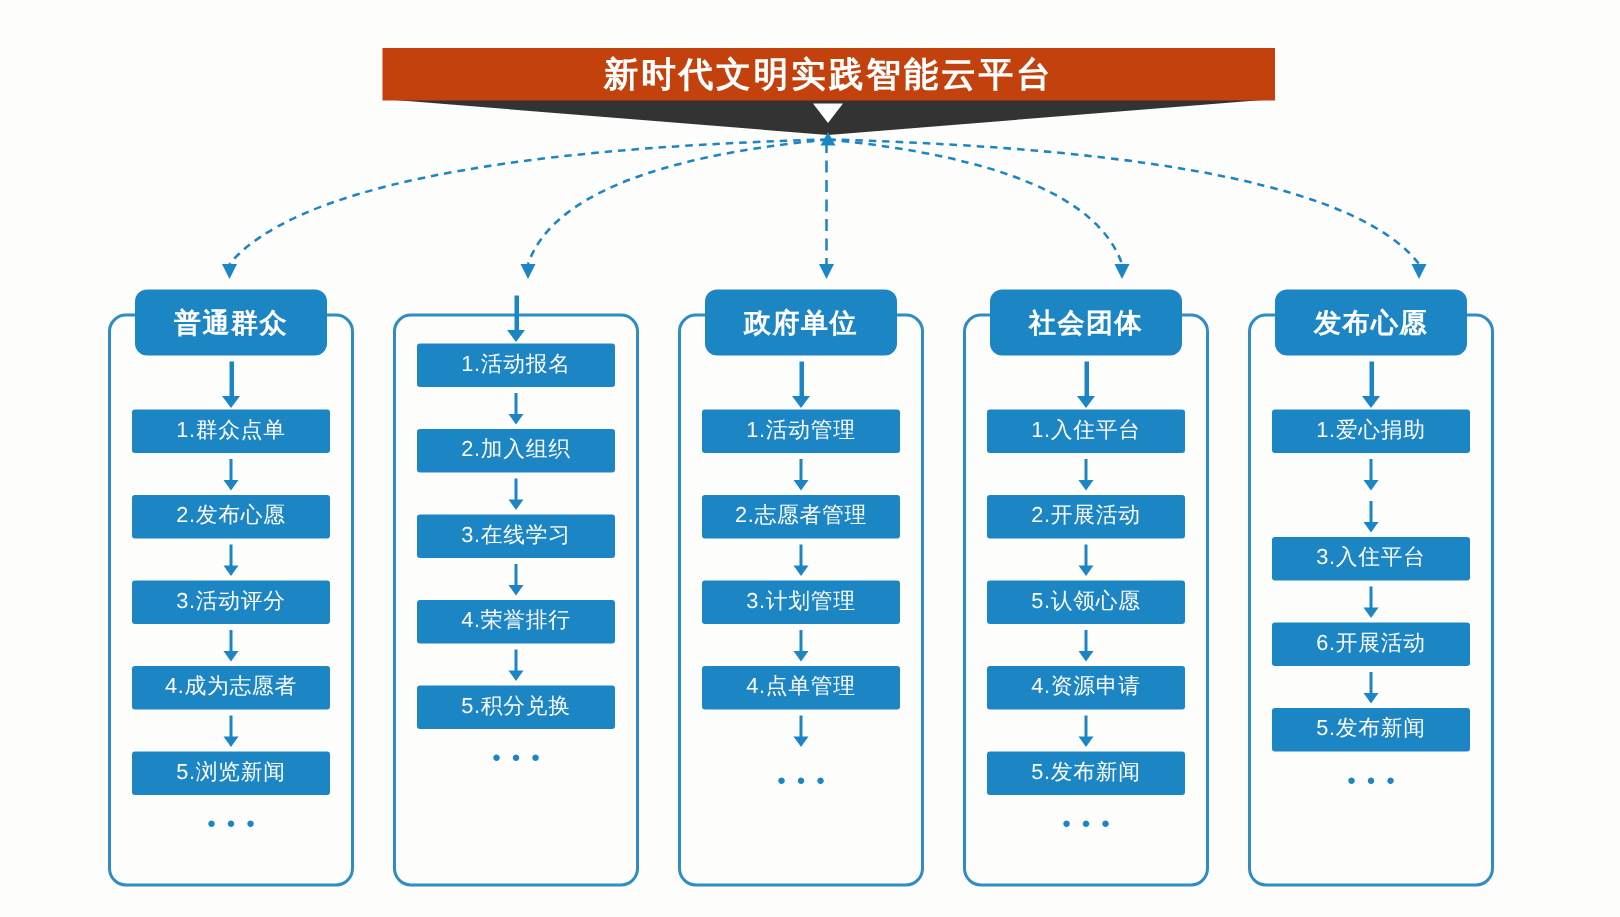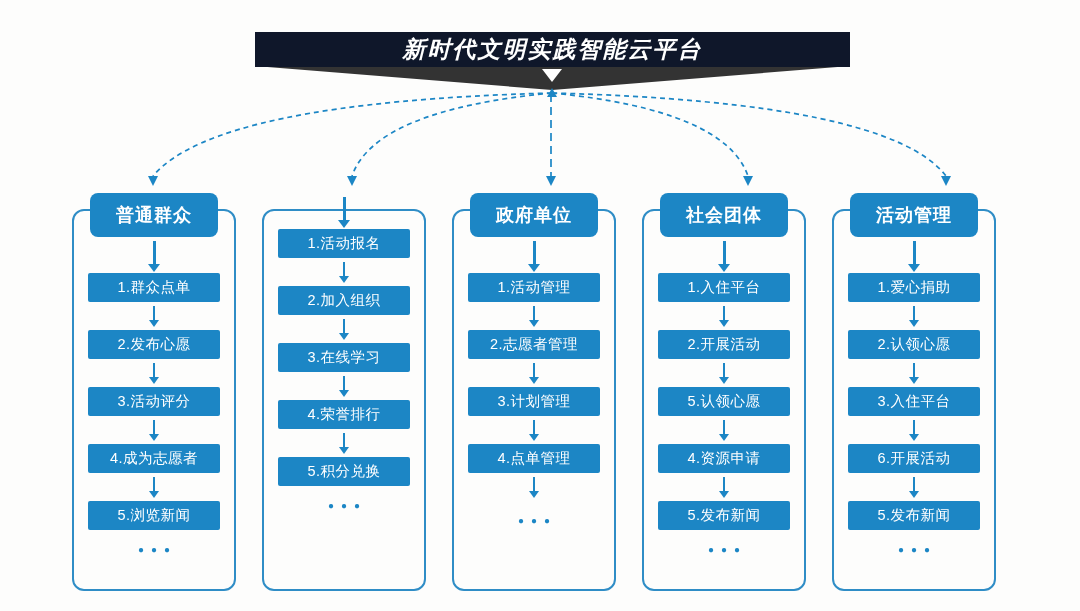--- a/index.html
+++ b/index.html
@@ -6,25 +6,24 @@
   body {
     width:1080px; height:611px; position:relative; overflow:hidden;
     background:#fdfdfc;
     font-family:"Liberation Sans","DejaVu Sans",sans-serif;
   }
   .stage { position:absolute; inset:0; }
 
   
   .banner {
     position:absolute; left:255px; top:32px; width:595px; height:35px;
-    background:#0f172a; color:#fff;
+    background:#c2410c; color:#fff;
     font-size:23px; font-weight:bold; letter-spacing:2px;
     text-align:center; line-height:35px;
     z-index:2;
-    font-style:italic;
   }
 
   
   svg.decor { position:absolute; left:0; top:0; z-index:1; }
 
   
   .columns {
     position:absolute; left:72px; top:193px;
     width:948px; height:400px;
     display:flex; gap:26px; z-index:2;
@@ -161,25 +160,24 @@
       <div class="item">5.认领心愿</div>
       <div class="arrow short"></div>
       <div class="item">4.资源申请</div>
       <div class="arrow short"></div>
       <div class="item">5.发布新闻</div>
       <div class="dots">●●●</div>
     </section>
 
     <section class="column">
       <div class="outline"></div>
-      <div class="col-header">活动管理</div>
+      <div class="col-header">发布心愿</div>
       <div class="arrow long"></div>
       <div class="item">1.爱心捐助</div>
       <div class="arrow short"></div>
-      <div class="item">2.认领心愿</div>
       <div class="arrow short"></div>
       <div class="item">3.入住平台</div>
       <div class="arrow short"></div>
       <div class="item">6.开展活动</div>
       <div class="arrow short"></div>
       <div class="item">5.发布新闻</div>
       <div class="dots">●●●</div>
     </section>
 
   </div>

